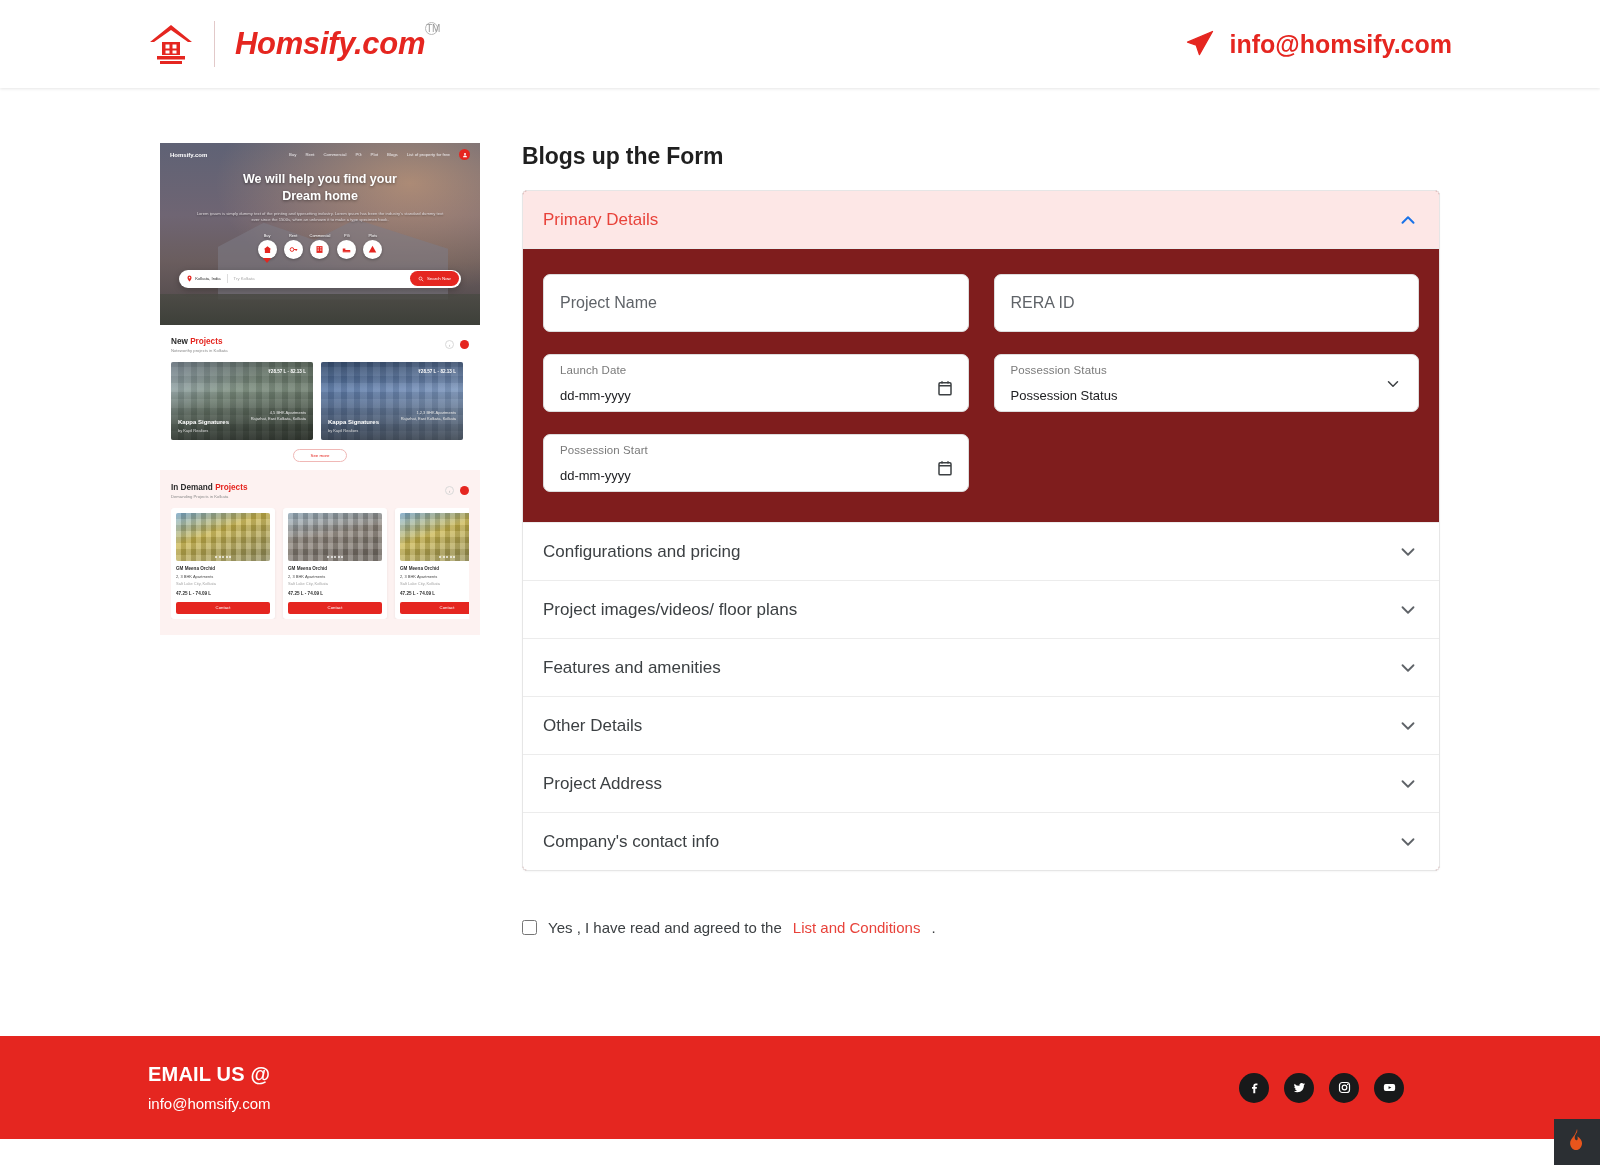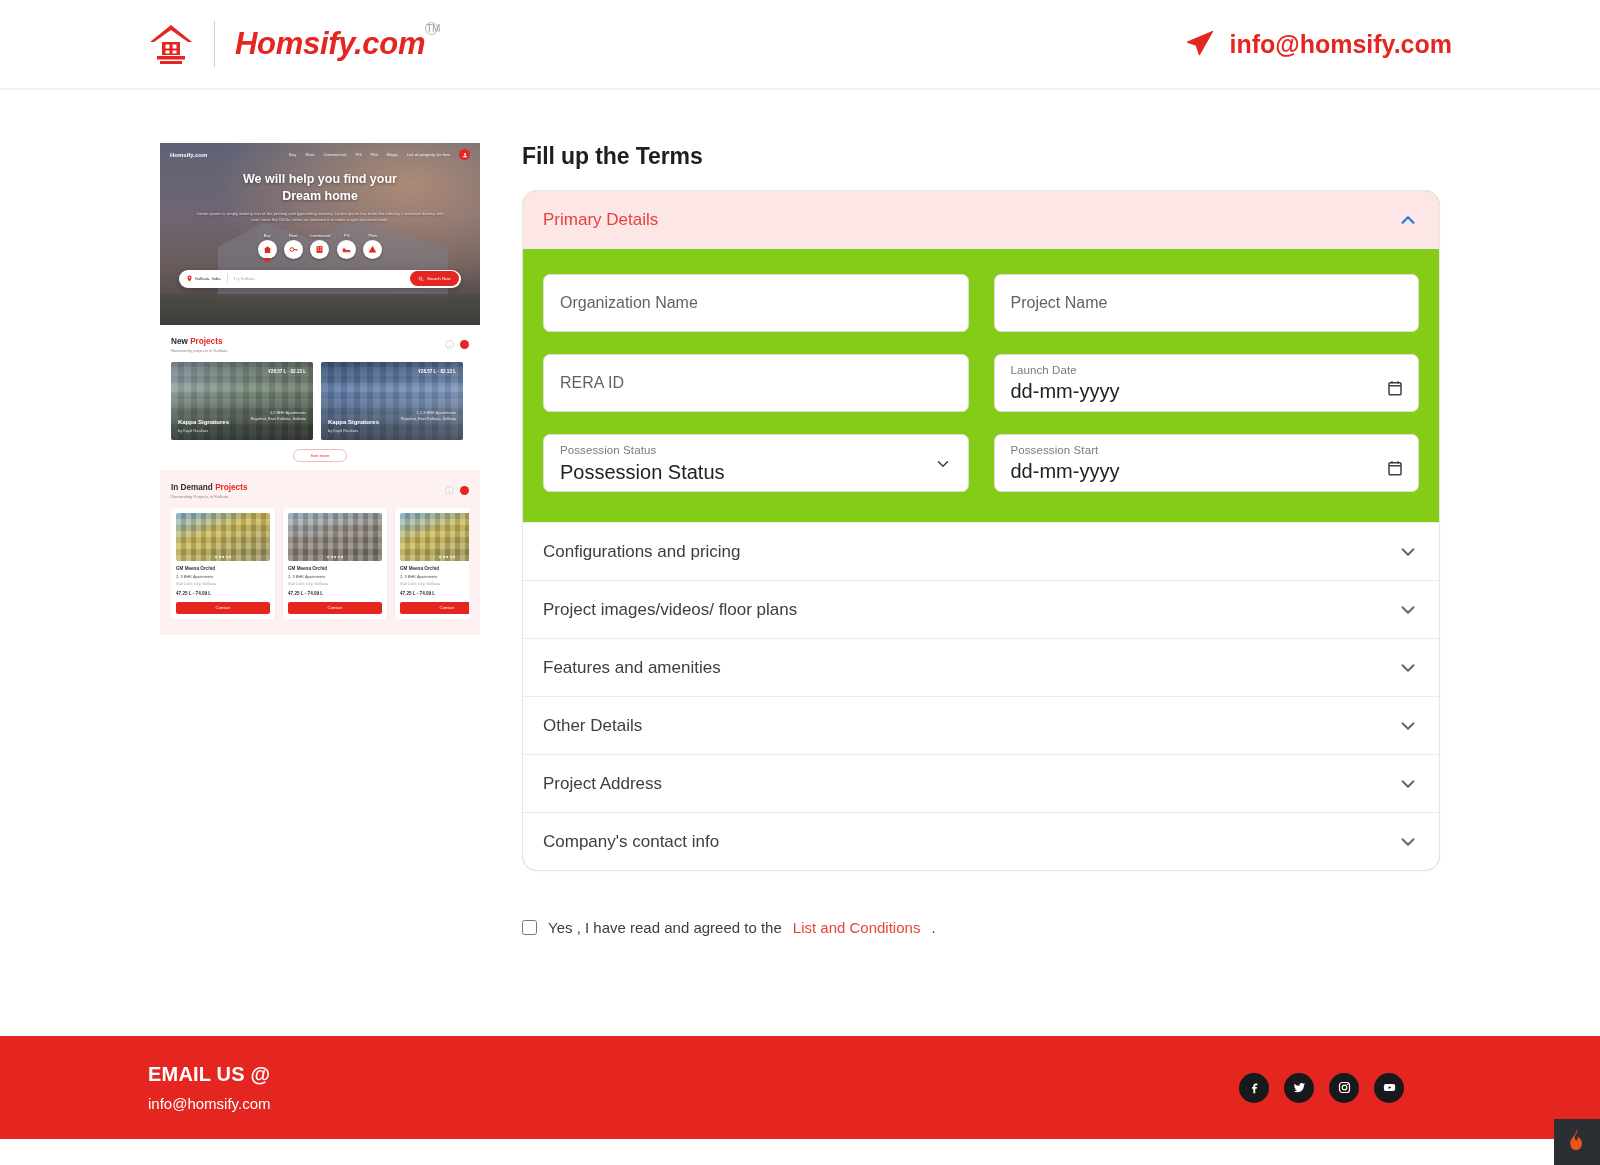--- a/index.html
+++ b/index.html
@@ -213,23 +213,23 @@
   .form-col { flex: 1 1 auto; padding-left: 20px; }
   .form-title {
     font-size: 23px;
     font-weight: 600;
     color: #1f1f1f;
     margin-bottom: 20px;
     letter-spacing: -0.1px;
   }
   .accordion {
     border: 1px solid #e6e6e6;
-    border-radius: 15px;
+    border-radius: 5px;
     overflow: hidden;
-    background:#84cc16;
+    background:#7f1d1d;
     box-shadow: 0 1px 2px rgba(0,0,0,0.04);
   }
   .acc-head {
     height: 57px;
     display: flex;
     align-items: center;
     justify-content: space-between;
     padding: 0 20px 0 20px;
     font-size: 17px;
     color: #3c4043;
@@ -258,21 +258,21 @@
     font-size: 16px; color: #2a2a2a; width: 100%;
     padding: 0; appearance:none; -webkit-appearance:none;
   }
   .field input::placeholder { color: #5f6368; }
   .field .mini-label {
     position: absolute; top: 9px; left: 16px;
     font-size: 11.5px; color: #7a7a7a;
     letter-spacing: .1px;
   }
   .field.with-label { align-items: flex-end; padding-bottom: 8px; }
-  .field.with-label input, .field.with-label select { font-size: 20px; color:#202124; }
+  .field.with-label input, .field.with-label select { font-size: 13px; color:#202124; }
   .field .f-icon { position:absolute; right: 14px; bottom: 14px; width: 18px; height: 18px; color:#3c4043;}
   .field .f-icon.sel { bottom: 18px; right: 16px; }
 
   .terms-row {
     display: flex; align-items: center; gap: 11px;
     margin-top: 48px; font-size: 15px; color: #3c4043;
   }
   .terms-row input[type=checkbox]{ width:15px;height:15px;accent-color:#e52620;cursor:pointer; }
   .terms-row a { color: #e8423a; text-decoration: none; }
   .submit-btn {
@@ -562,39 +562,36 @@
             <div class="pd-cfg">2, 3 BHK Apartments</div>
             <div class="pd-loc">Salt Lake City, Kolkata</div>
             <div class="pd-price">47.25 L - 74.09 L</div>
             <div class="pd-btn">Contact</div>
           </div>
         </div>
       </div>
     </div>
 
     <div class="form-col">
-      <div class="form-title">Fill up the Terms</div>
+      <div class="form-title">Blogs up the Form</div>
 
       <div class="accordion">
 
         <div class="acc-item">
           <div class="acc-head open">
             <span>Primary Details</span>
             <span>
               <svg class="chev" viewBox="0 0 24 24">
                   <path d="M6 15 L12 9 L18 15" fill="none" stroke="#1a73e8" stroke-width="2.2" stroke-linecap="round" stroke-linejoin="round"></path>
                 </svg>
             </span>
           </div>
           <div class="acc-panel">
             <div class="grid-2">
 
-              <div class="field">
-                <input type="text" placeholder="Organization Name" style="">
-              </div>
 
               <div class="field">
                 <input type="text" placeholder="Project Name" style="">
               </div>
 
               <div class="field">
                 <input type="text" placeholder="RERA ID" style="">
               </div>
 
               <div class="field with-label">

